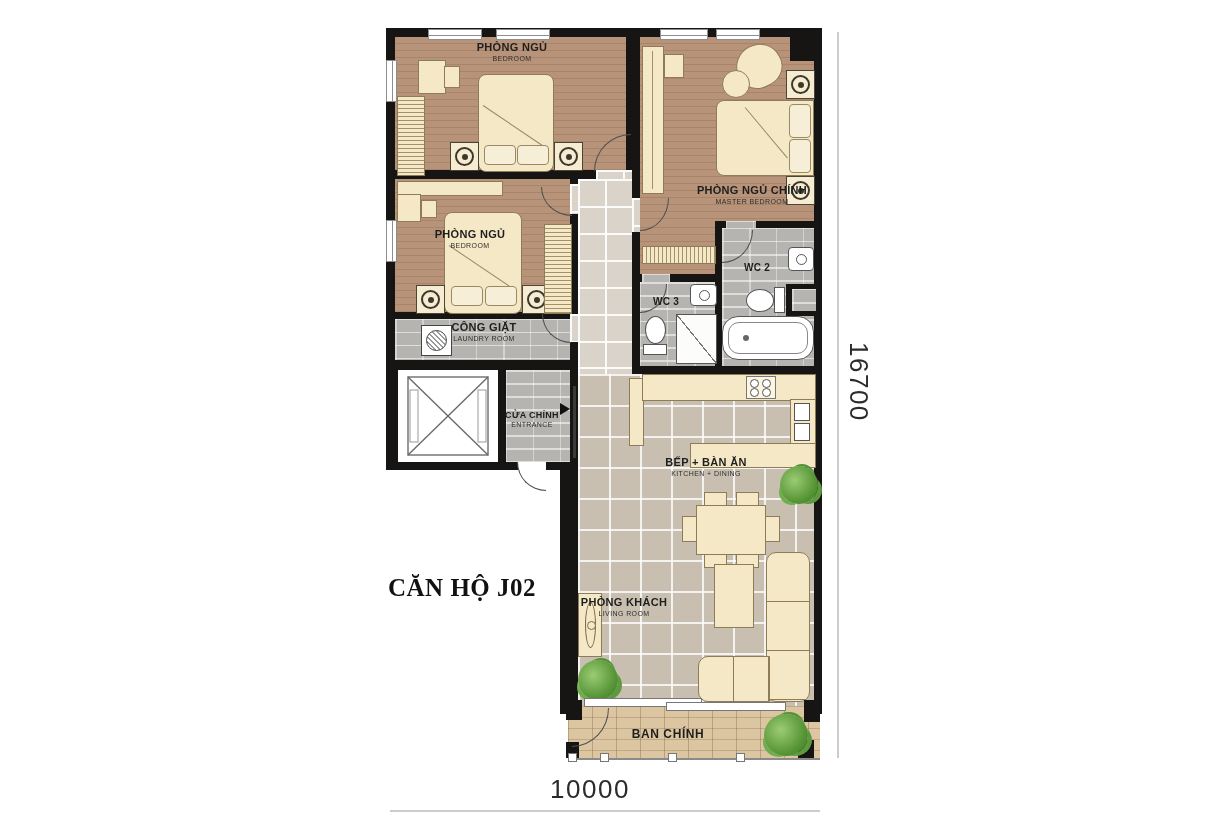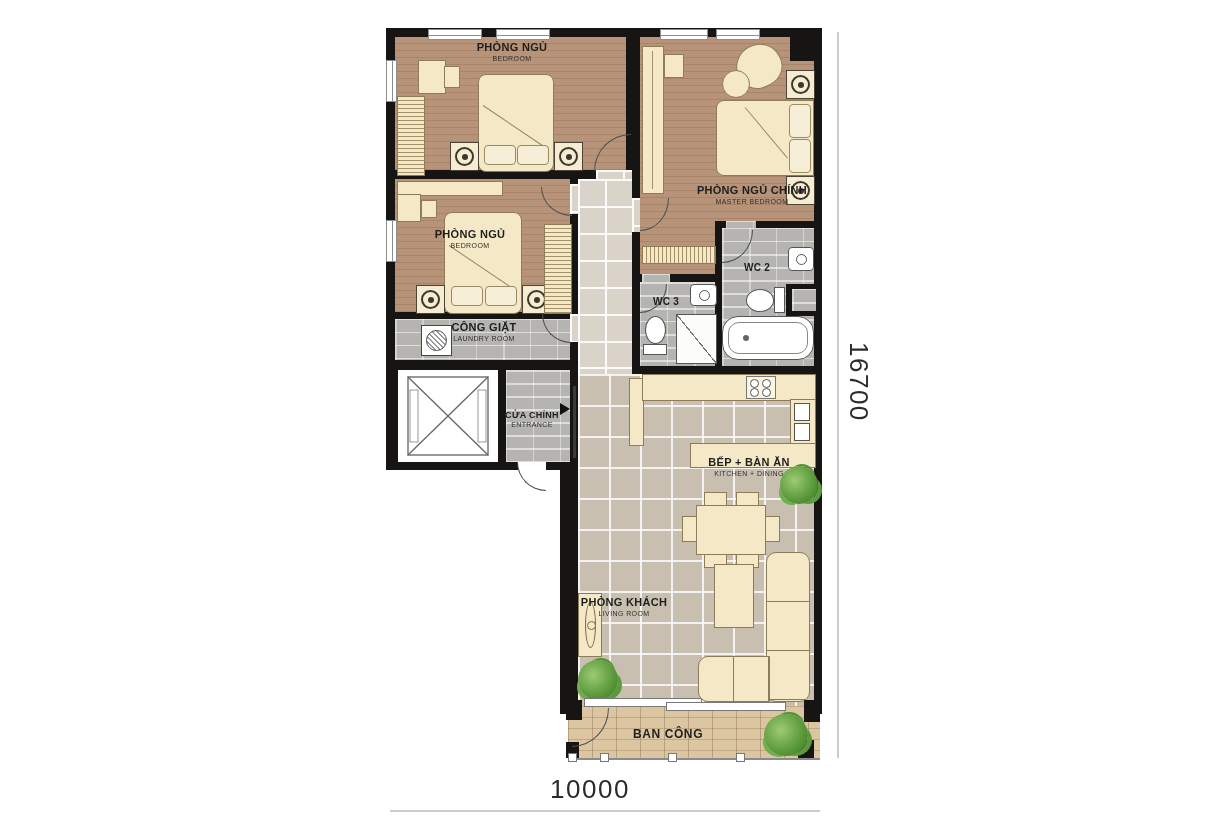--- a/index.html
+++ b/index.html
@@ -232,21 +232,21 @@
     <div class="burner" style="left:3px;top:11px;"></div>
     <div class="burner" style="left:15px;top:11px;"></div>
   </div>
   <div class="furn" style="left:790px;top:399px;width:24px;height:48px;"></div>
   <div class="abs" style="left:792px;top:401px;width:20px;height:42px;">
     <div class="tank" style="left:2px;top:2px;width:14px;height:16px;"></div>
     <div class="tank" style="left:2px;top:22px;width:14px;height:16px;"></div>
   </div>
   <div class="furn" style="left:690px;top:443px;width:124px;height:23px;"></div>
   <div class="plant" style="left:780px;top:466px;width:38px;height:38px;"></div>
-  <div class="label" style="left:706px;top:456px;margin-left:43px;">
+  <div class="label" style="left:706px;top:456px;">
     <span class="vn">BẾP + BÀN ĂN</span>
     <span class="en">KITCHEN + DINING</span>
   </div>
 
   <div class="furn" style="left:704px;top:492px;width:21px;height:14px;"></div>
   <div class="furn" style="left:736px;top:492px;width:21px;height:14px;"></div>
   <div class="furn" style="left:682px;top:516px;width:15px;height:24px;"></div>
   <div class="furn" style="left:763px;top:516px;width:15px;height:24px;"></div>
   <div class="furn" style="left:704px;top:552px;width:21px;height:14px;"></div>
   <div class="furn" style="left:736px;top:552px;width:21px;height:14px;"></div>
@@ -271,23 +271,24 @@
   <div class="wall" style="left:566px;top:742px;width:13px;height:16px;"></div>
   <div class="wall" style="left:804px;top:700px;width:16px;height:22px;"></div>
   <div class="wall" style="left:798px;top:740px;width:16px;height:18px;"></div>
   <div class="arc r180" style="left:572px;top:708px;width:36px;height:38px;"></div>
   <div class="plant" style="left:764px;top:714px;width:44px;height:42px;"></div>
   <div class="post" style="left:600px;top:753px;"></div>
   <div class="post" style="left:668px;top:753px;"></div>
   <div class="post" style="left:736px;top:753px;"></div>
   <div class="post" style="left:568px;top:753px;"></div>
   <div class="label big" style="left:668px;top:727px;">
-    <span class="vn">BAN CÔNG</span>
-  </div>
-
+    <span class="vn">BAN CHÍNH</span>
+  </div>
+
+  <div id="title" style="left:388px;top:574px;">CĂN HỘ J02</div>
 
   <div class="dimline" style="left:837px;top:32px;width:2px;height:726px;"></div>
   <div class="dimtext vert" style="left:843px;top:342px;">16700</div>
 
   <div class="dimline" style="left:390px;top:810px;width:430px;height:2px;"></div>
   <div class="dimtext" style="left:590px;top:774px;transform:translateX(-50%);">10000</div>
 
 </div>
 
 </body></html>

